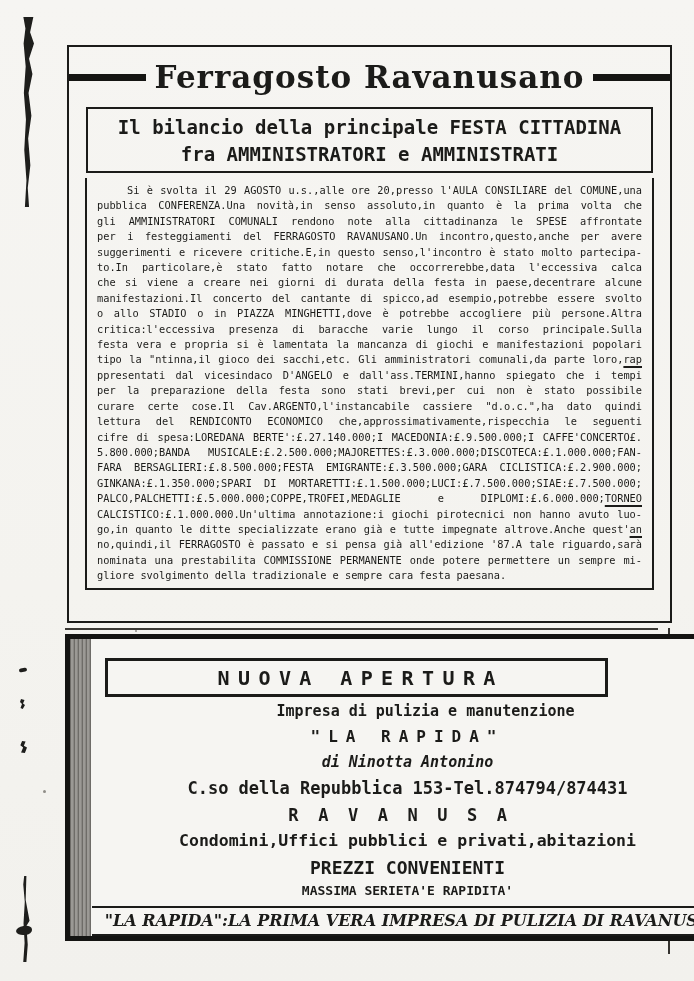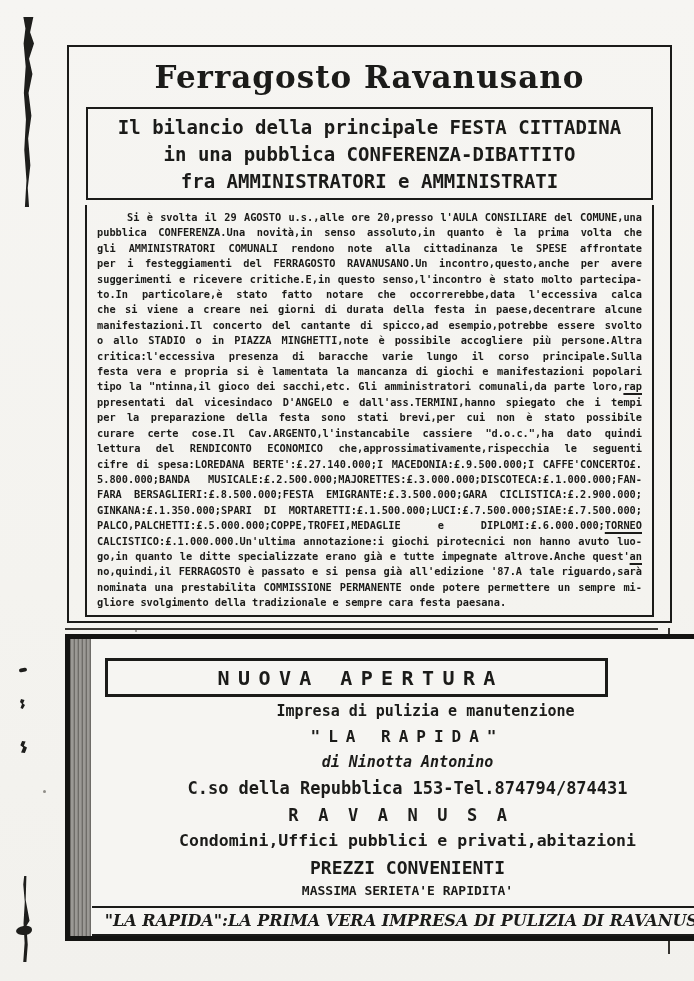--- a/index.html
+++ b/index.html
@@ -28,38 +28,38 @@
   .speck-1 { left:43px; top:790px; width:3px; height:3px; }
   .speck-2 { left:135px; top:630px; width:2px; height:2px; }
   .scanline-right { position:absolute; left:668px; top:628px; width:2px; height:326px; background:#35332f; }
   .scanline-adtop { position:absolute; left:65px; top:628px; width:593px; height:2px; background:#3a3834; }
 
   
   .article-box {
     position:absolute; left:67px; top:45px; width:605px; height:578px;
     border:2px solid #1b1b19; background:transparent;
   }
-  .masthead { margin-top:11px; height:38px; display:flex; align-items:center; justify-content:center; gap:9px;flex-direction:column; }
+  .masthead { margin-top:11px; height:38px; display:flex; align-items:center; justify-content:center; gap:9px; }
   .mast-rule { display:block; width:90px; height:7px; background:#151513; }
   .mast-title {
     font-family:"DejaVu Serif", serif; font-weight:bold; font-size:31px;
     letter-spacing:1px; white-space:nowrap; line-height:1;
   }
   .headline-box {
     margin:11px 17px 0 17px; border:2px solid #1b1b19;
     padding:5px 4px 3px 4px; text-align:center;
   }
   .headline-line { font-weight:bold; font-size:19px; line-height:27px; white-space:nowrap; }
   .body-box {
     margin:5px 16px 0 16px;
     border-left:2px solid #1b1b19; border-right:2px solid #1b1b19; border-bottom:2px solid #1b1b19;
     padding:5px 10px 4px 10px;
   }
   .body-line {
-    font-weight:bold; font-size:10.3px; line-height:15.4px;
+    font-weight:normal; font-size:10.3px; line-height:15.4px;
     text-align:justify; text-align-last:justify; white-space:normal;
   }
   .body-line.first-line { text-indent:30px; }
   .body-line.last-line { text-align-last:left; }
   .uend { text-decoration:underline; text-decoration-thickness:1.5px; text-underline-offset:2.5px; }
 
   
   .ad-box {
     position:absolute; left:65px; top:634px; width:685px; height:307px;
     border:5px solid #141412; background:#f6f5f2;
@@ -107,33 +107,32 @@
   <div class="scanline-right"></div>
 
   <section class="article-box">
     <div class="masthead">
       <span class="mast-rule"></span>
       <h1 class="mast-title">Ferragosto Ravanusano</h1>
       <span class="mast-rule"></span>
     </div>
     <div class="headline-box">
       <div class="headline-line">Il bilancio della principale FESTA CITTADINA</div>
-      <div class="headline-line">in una pubblica CONFERENZA-DIBATTITO</div>
       <div class="headline-line">fra AMMINISTRATORI e AMMINISTRATI</div>
     </div>
     <div class="body-box">
         <div class="body-line first-line">Si è svolta il 29 AGOSTO u.s.,alle ore 20,presso l'AULA CONSILIARE del COMUNE,una</div>
         <div class="body-line">pubblica CONFERENZA.Una novità,in senso assoluto,in quanto è la prima volta che</div>
         <div class="body-line">gli AMMINISTRATORI COMUNALI rendono note alla cittadinanza le SPESE affrontate</div>
         <div class="body-line">per i festeggiamenti del FERRAGOSTO RAVANUSANO.Un incontro,questo,anche per avere</div>
         <div class="body-line">suggerimenti e ricevere critiche.E,in questo senso,l'incontro è stato molto partecipa-</div>
         <div class="body-line">to.In particolare,è stato fatto notare che occorrerebbe,data l'eccessiva calca</div>
         <div class="body-line">che si viene a creare nei giorni di durata della festa in paese,decentrare alcune</div>
         <div class="body-line">manifestazioni.Il concerto del cantante di spicco,ad esempio,potrebbe essere svolto</div>
-        <div class="body-line">o allo STADIO o in PIAZZA MINGHETTI,note è possibile accogliere più persone.Altra</div>
+        <div class="body-line">o allo STADIO o in PIAZZA MINGHETTI,dove è potrebbe accogliere più persone.Altra</div>
         <div class="body-line">critica:l'eccessiva presenza di baracche varie lungo il corso principale.Sulla</div>
         <div class="body-line">festa vera e propria si è lamentata la mancanza di giochi e manifestazioni popolari</div>
         <div class="body-line">tipo la "ntinna,il gioco dei sacchi,etc. Gli amministratori comunali,da parte loro,<span class="uend">rap</span></div>
         <div class="body-line">ppresentati dal vicesindaco D'ANGELO e dall'ass.TERMINI,hanno spiegato che i tempi</div>
         <div class="body-line">per la preparazione della festa sono stati brevi,per cui non è stato possibile</div>
         <div class="body-line">curare certe cose.Il Cav.ARGENTO,l'instancabile cassiere "d.o.c.",ha dato quindi</div>
         <div class="body-line">lettura del RENDICONTO ECONOMICO che,approssimativamente,rispecchia le seguenti</div>
         <div class="body-line">cifre di spesa:LOREDANA BERTE':£.27.140.000;I MACEDONIA:£.9.500.000;I CAFFE'CONCERTO£.</div>
         <div class="body-line">5.800.000;BANDA MUSICALE:£.2.500.000;MAJORETTES:£.3.000.000;DISCOTECA:£.1.000.000;FAN-</div>
         <div class="body-line">FARA BERSAGLIERI:£.8.500.000;FESTA EMIGRANTE:£.3.500.000;GARA CICLISTICA:£.2.900.000;</div>

